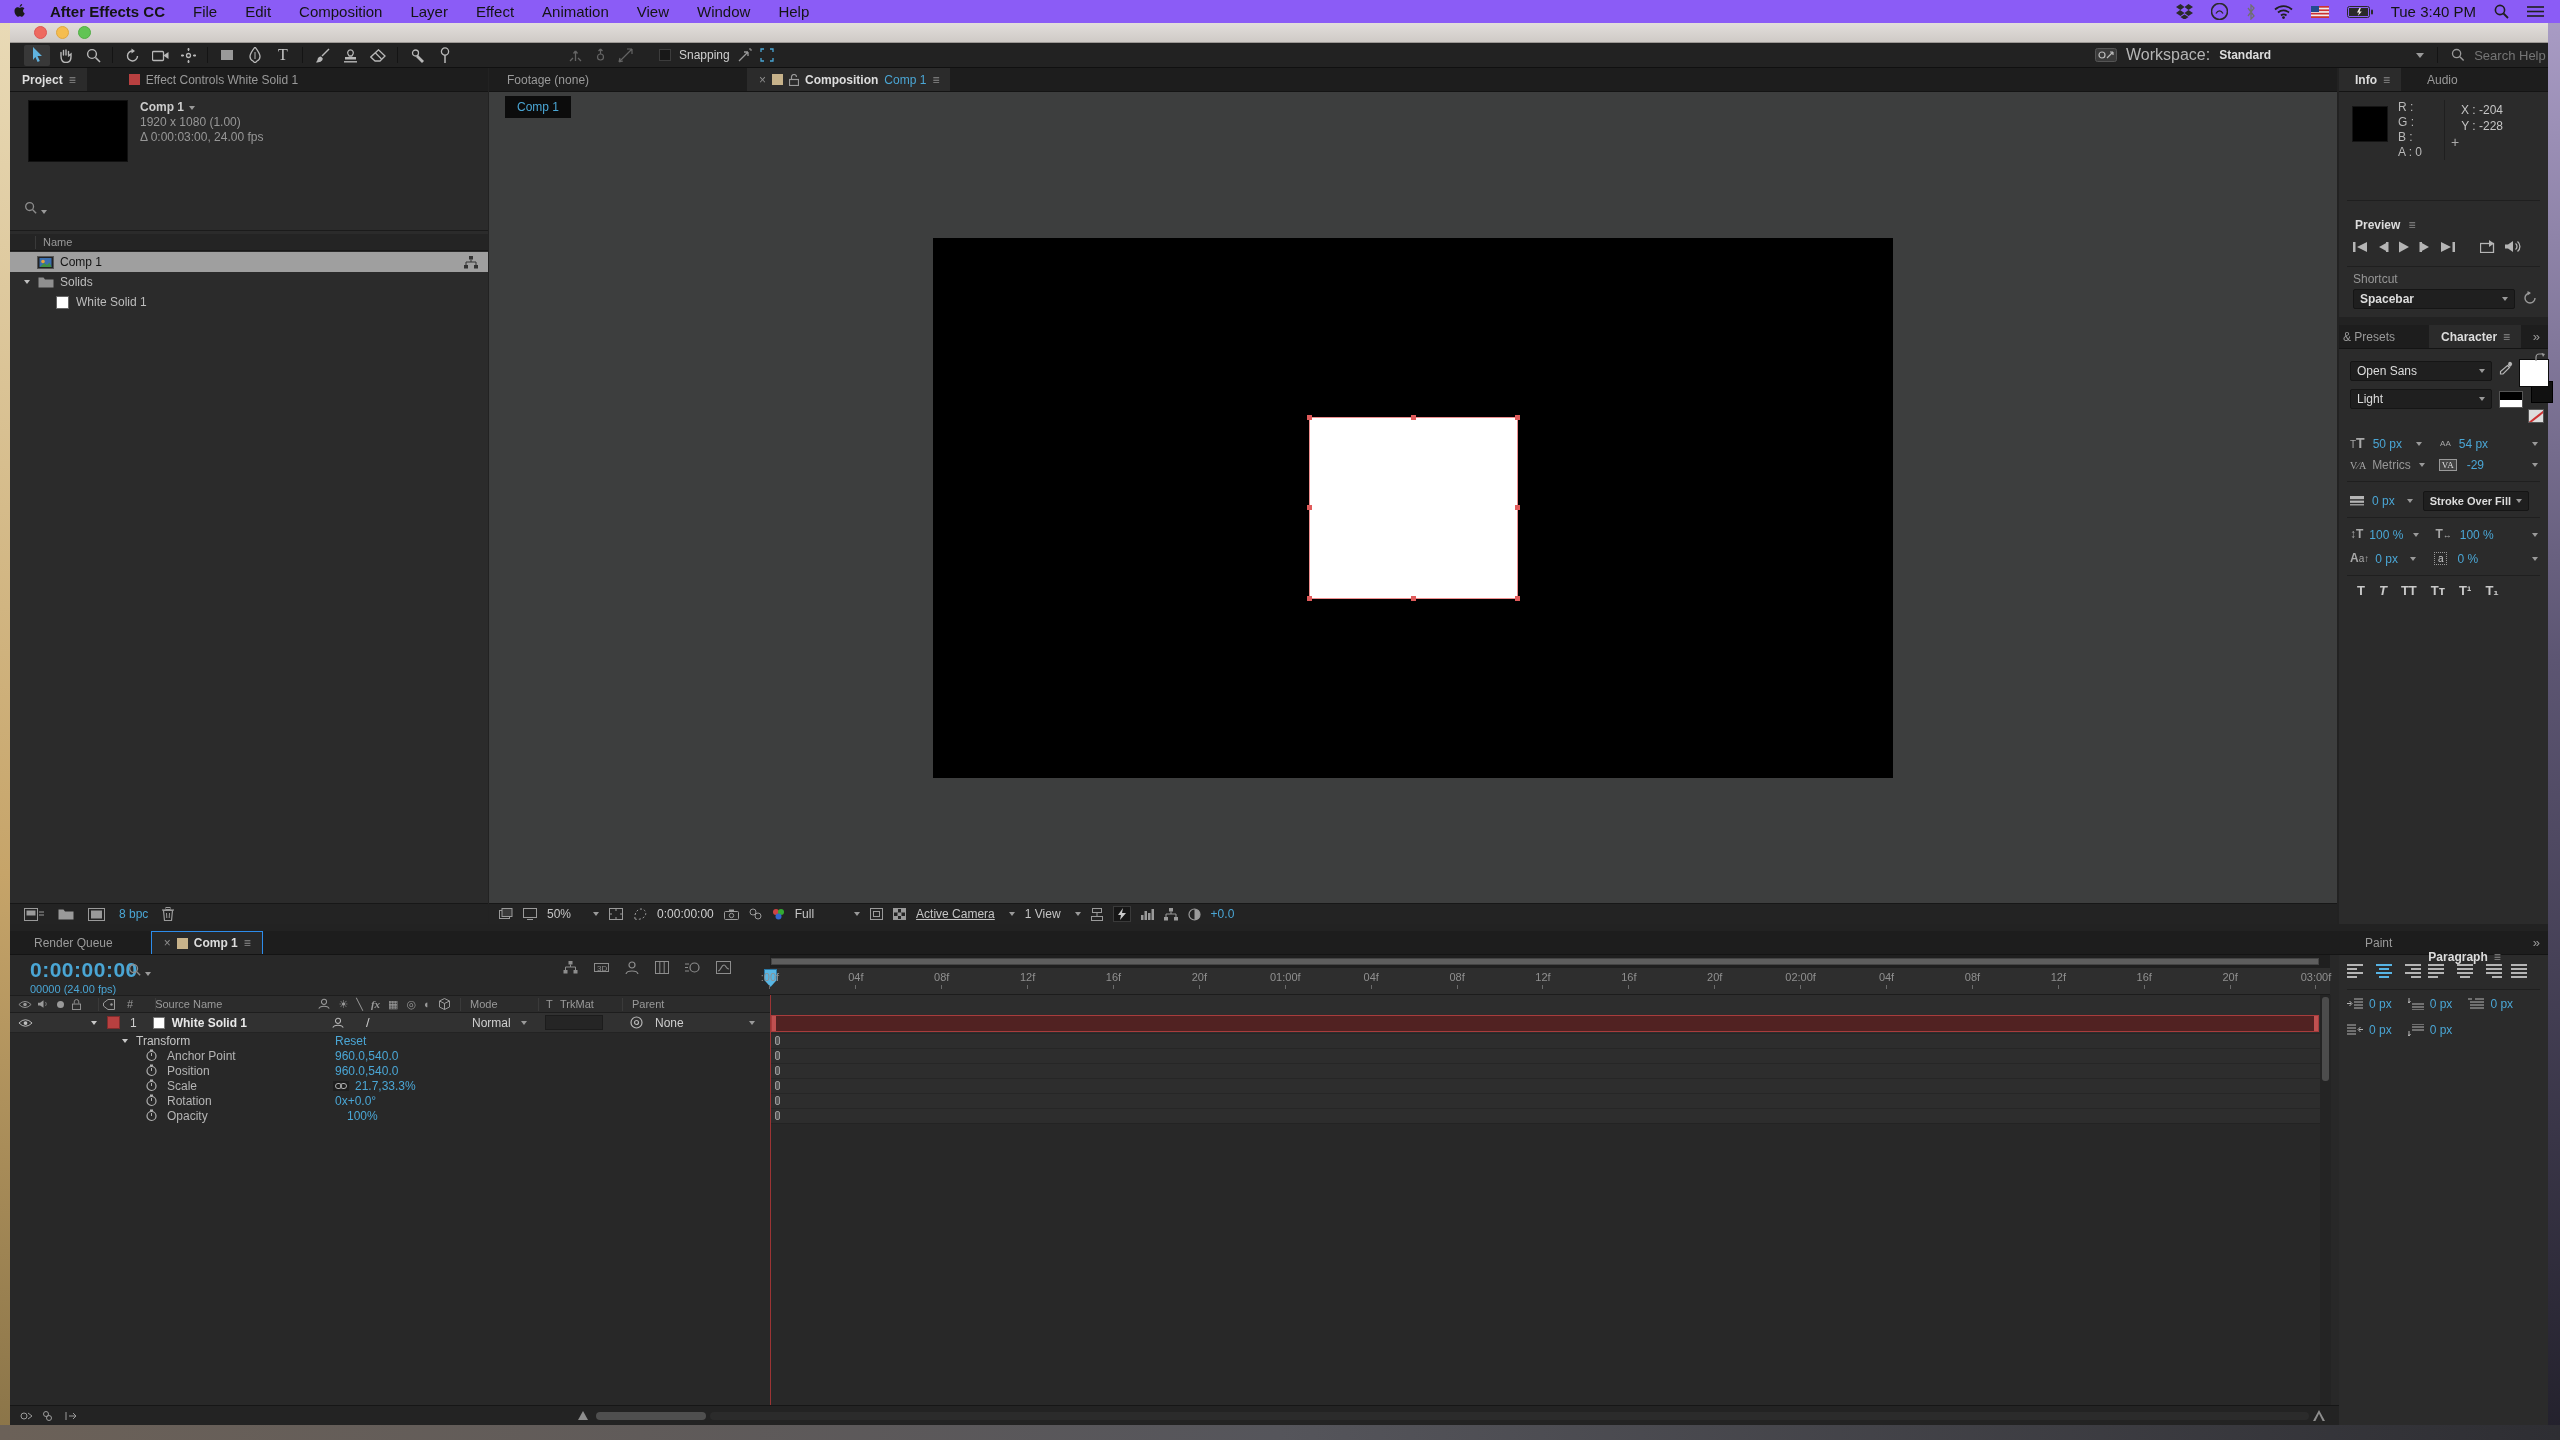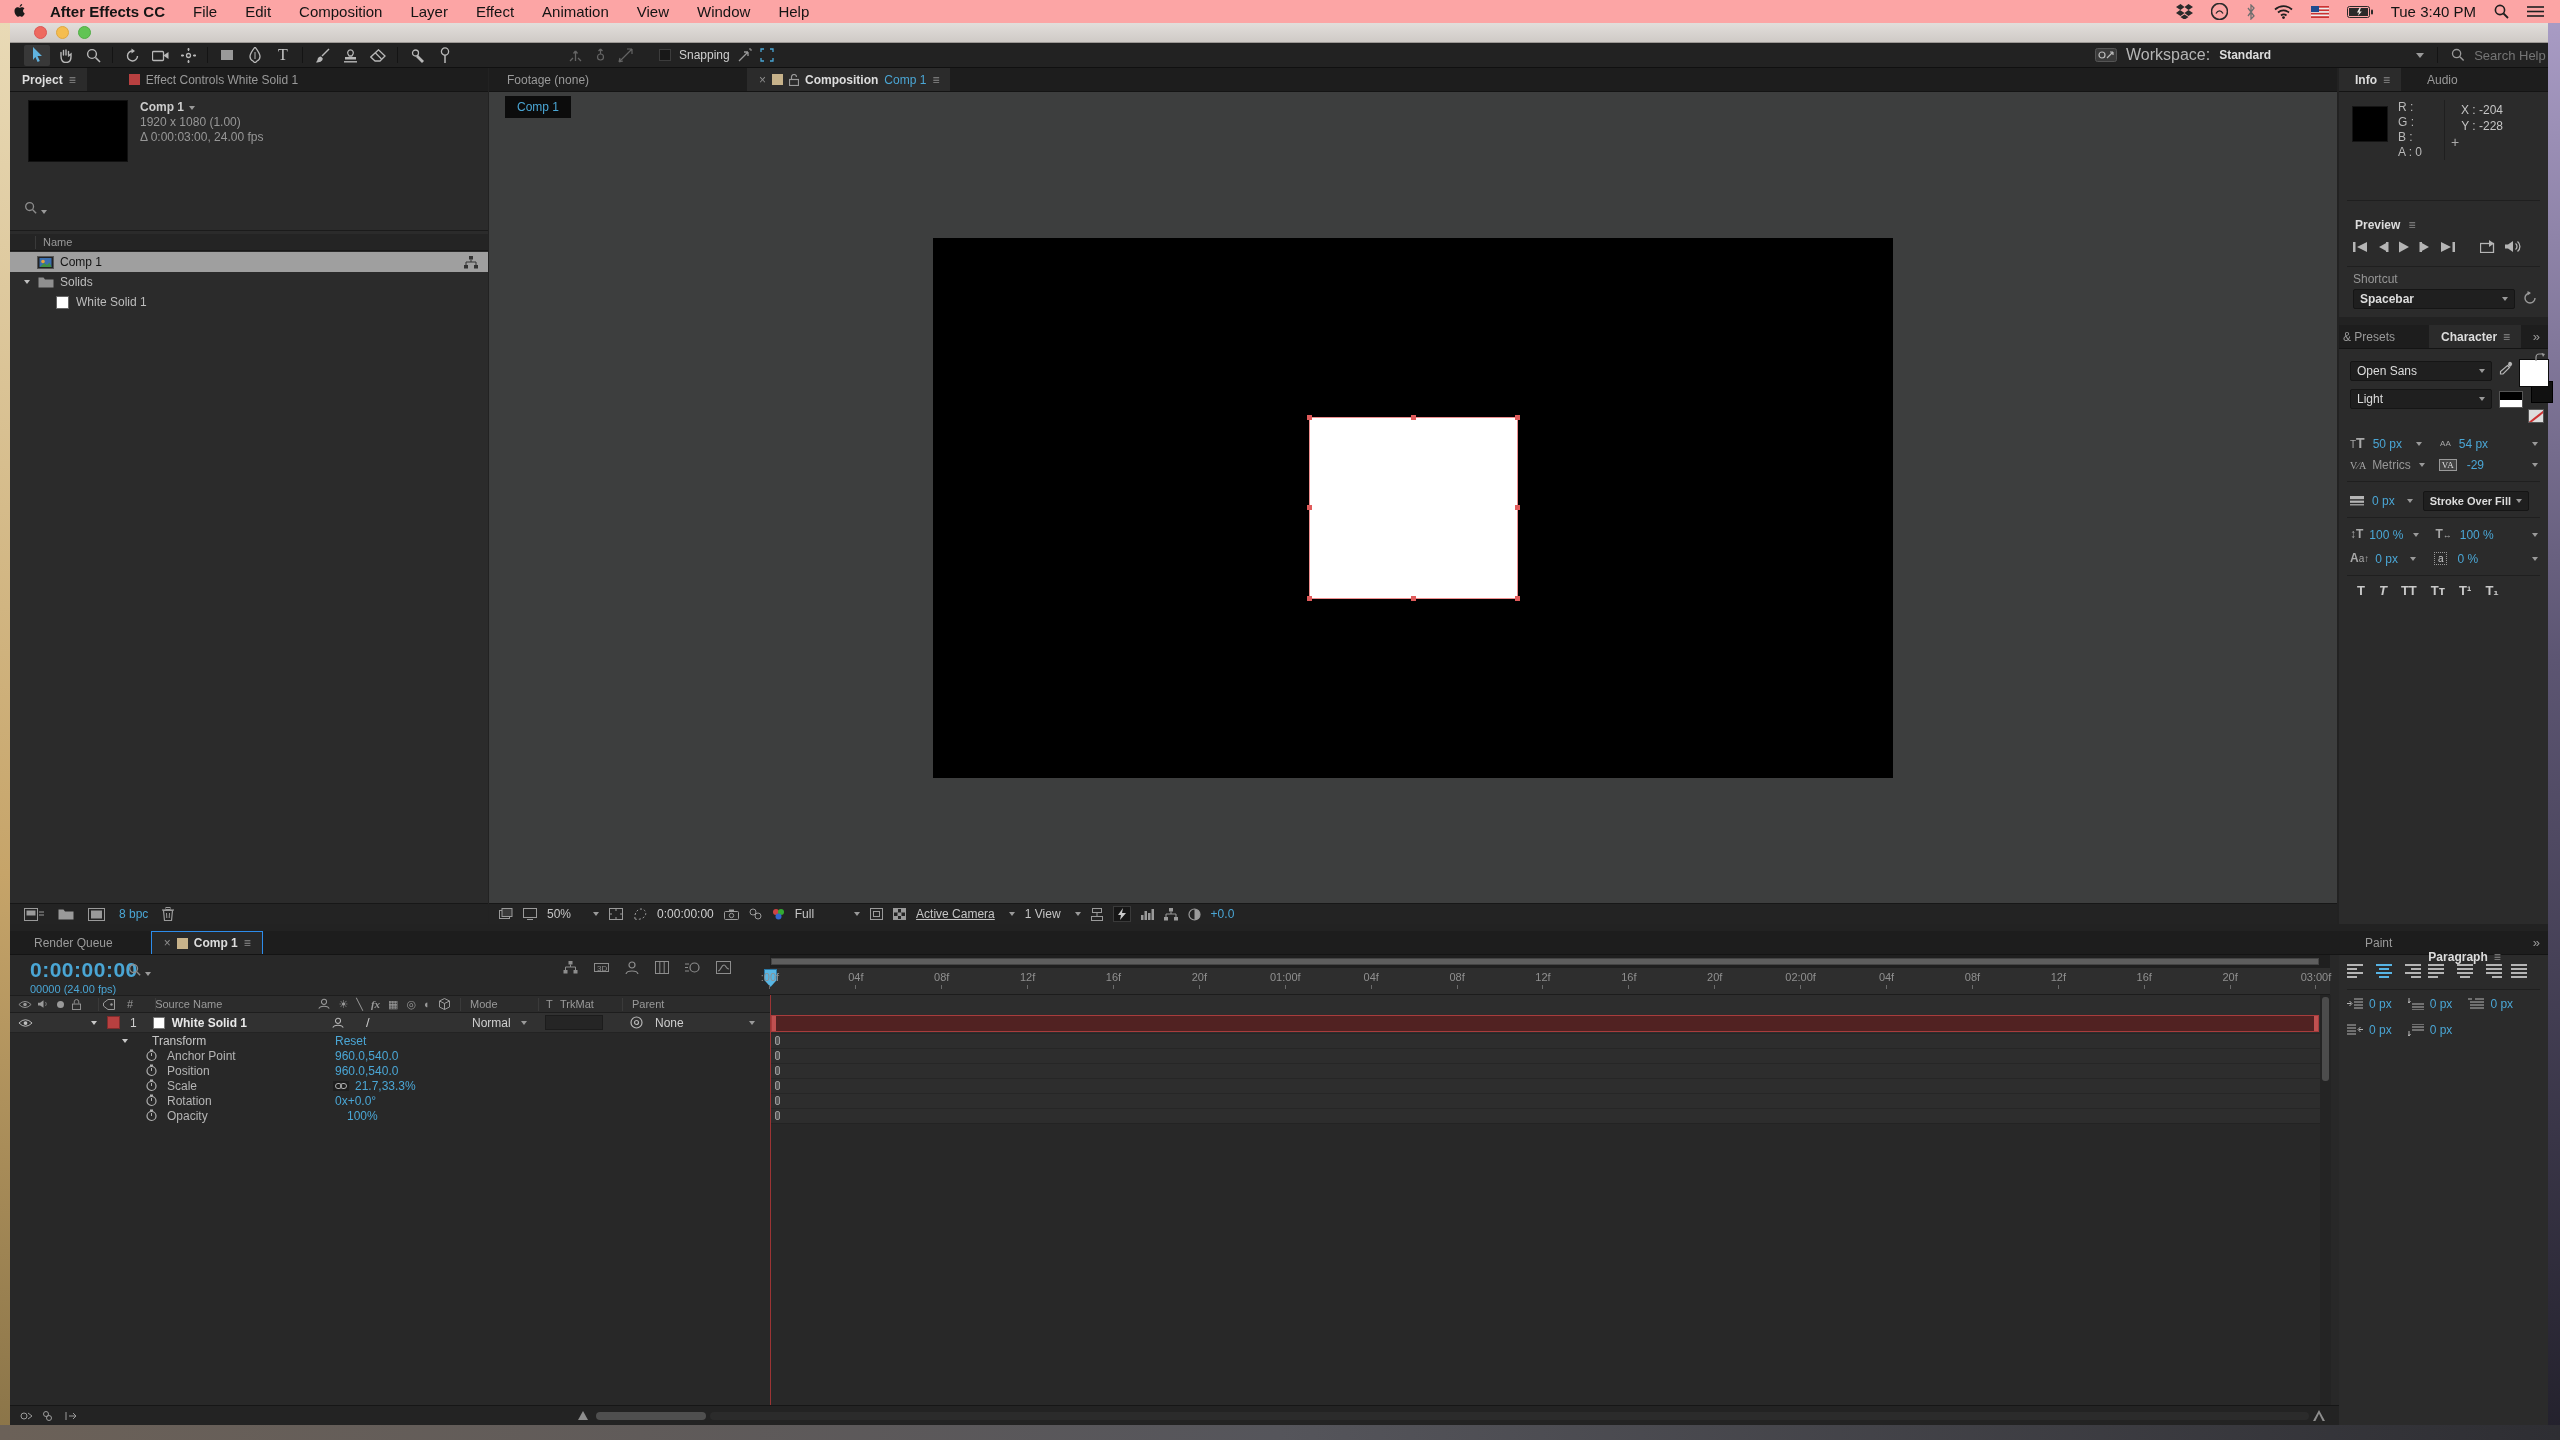--- a/index.html
+++ b/index.html
@@ -18,21 +18,21 @@
   .tabbar{position:absolute;background:var(--tabbar);border-bottom:1px solid #141414;display:flex;align-items:stretch;}
   .tab{display:flex;align-items:center;gap:6px;padding:0 12px;color:#9a9a9a;font-size:12px;}
   .tab.active{background:var(--panel);color:#ddd;font-weight:bold;}
   .menuicon{color:#8e8e8e;font-size:12px;letter-spacing:-1px;}
   .dd{background:#1f1f1f;border:1px solid #151515;border-radius:2px;color:#ddd;font-size:12px;display:flex;align-items:center;justify-content:space-between;padding:0 6px;height:20px;}
   svg{display:block;}
   .ic{display:inline-flex;align-items:center;justify-content:center;}
   .vline{position:absolute;width:1px;background:#1a1a1a;}
   .hline{position:absolute;height:1px;background:#1f1f1f;}
   
-  #menubar{left:0;top:0;width:2560px;height:23px;background:#fca5a5;display:flex;align-items:center;font-size:15px;color:#141414;}
+  #menubar{left:0;top:0;width:2560px;height:23px;background:#8b5cf6;display:flex;align-items:center;font-size:15px;color:#141414;}
   #menu-items{display:flex;gap:0;}
   #menu-items span{padding:0 14px;}
   #menu-items span:first-child{font-weight:bold;padding-left:10px;}
   #menubar-right{margin-left:auto;display:flex;align-items:center;gap:18px;padding-right:16px;}
   
   #titlebar{left:10px;top:23px;width:2538px;height:20px;background:linear-gradient(#e2dedb,#cfcac6);border-bottom:1px solid #9d9995;display:flex;align-items:center;}
   .light{width:13px;height:13px;border-radius:50%;margin-right:9px;}
   #window-title{position:absolute;left:0;right:0;text-align:center;font-size:13px;color:#3a3a3a;}
   
   #toolbar{left:10px;top:43px;width:2538px;height:25px;background:var(--toolbar);border-bottom:1px solid #101010;display:flex;align-items:center;}
@@ -914,21 +914,21 @@
         </svg>
       </span>
     <span class="row" style="position:absolute;left:645px;width:100px;justify-content:space-between;">
       <span>None</span>
         <span class="caret sm"></span>
     </span>
   </div>
 
   <div class="abs row" style="left:0;top:102px;width:760px;height:15px;font-size:12px;color:#c5c5c5;">
     <span class="caret sm" style="margin-left:112px;border-top-color:#c8c8c8;"></span>
-    <span style="margin-left:24px;">Transform</span>
+    <span style="margin-left:8px;">Transform</span>
     <span class="cy" style="position:absolute;left:325px;">Reset</span>
   </div>
 
   <div class="prop-row" style="top:117px;">
     <span class="ic" style="margin-left:136px;">
         <svg width="11" height="13" viewBox="0 0 11 13">
           <circle cx="5.5" cy="7" r="4.5" fill="none" stroke="#b0b0b0" stroke-width="1.2"></circle>
           <line x1="5.5" y1="7" x2="5.5" y2="4" stroke="#b0b0b0"></line>
           <rect x="4" y="0.5" width="3" height="1.6" fill="#b0b0b0"></rect>
         </svg>

